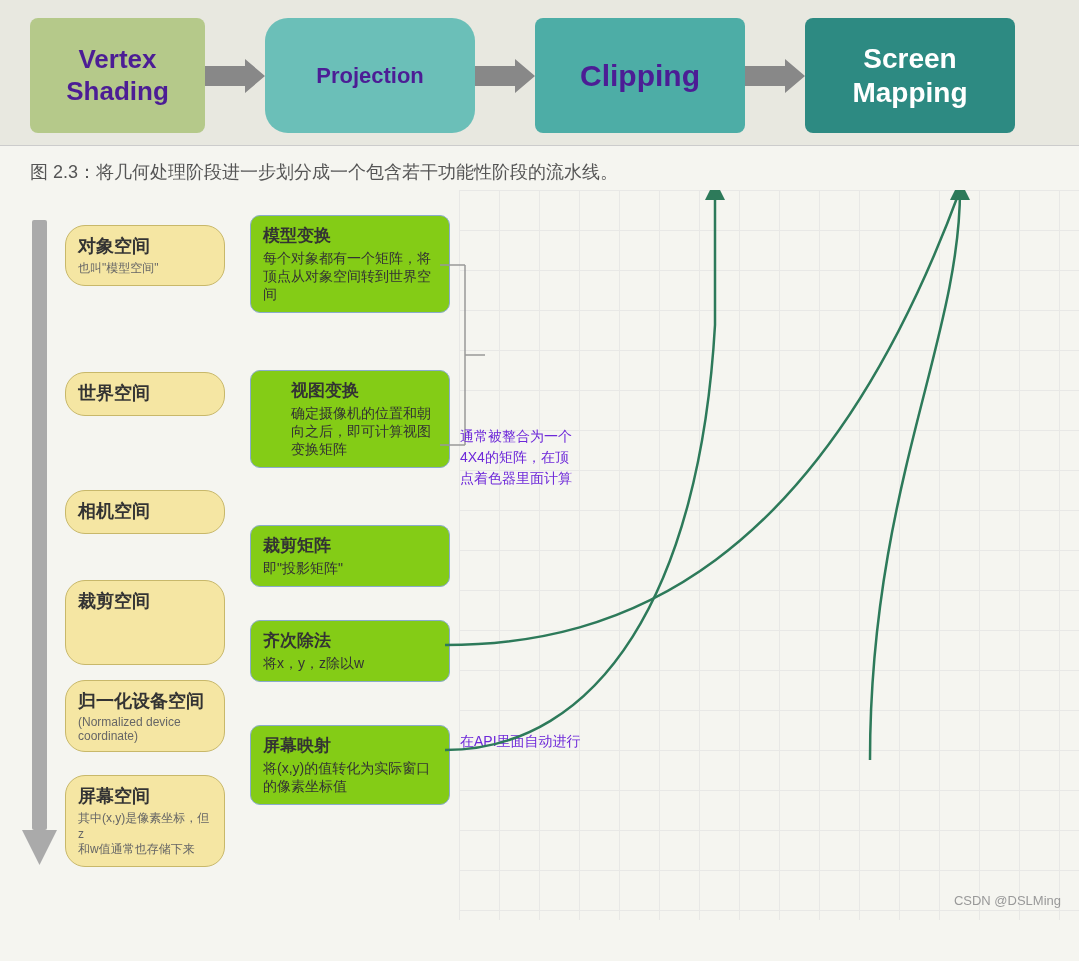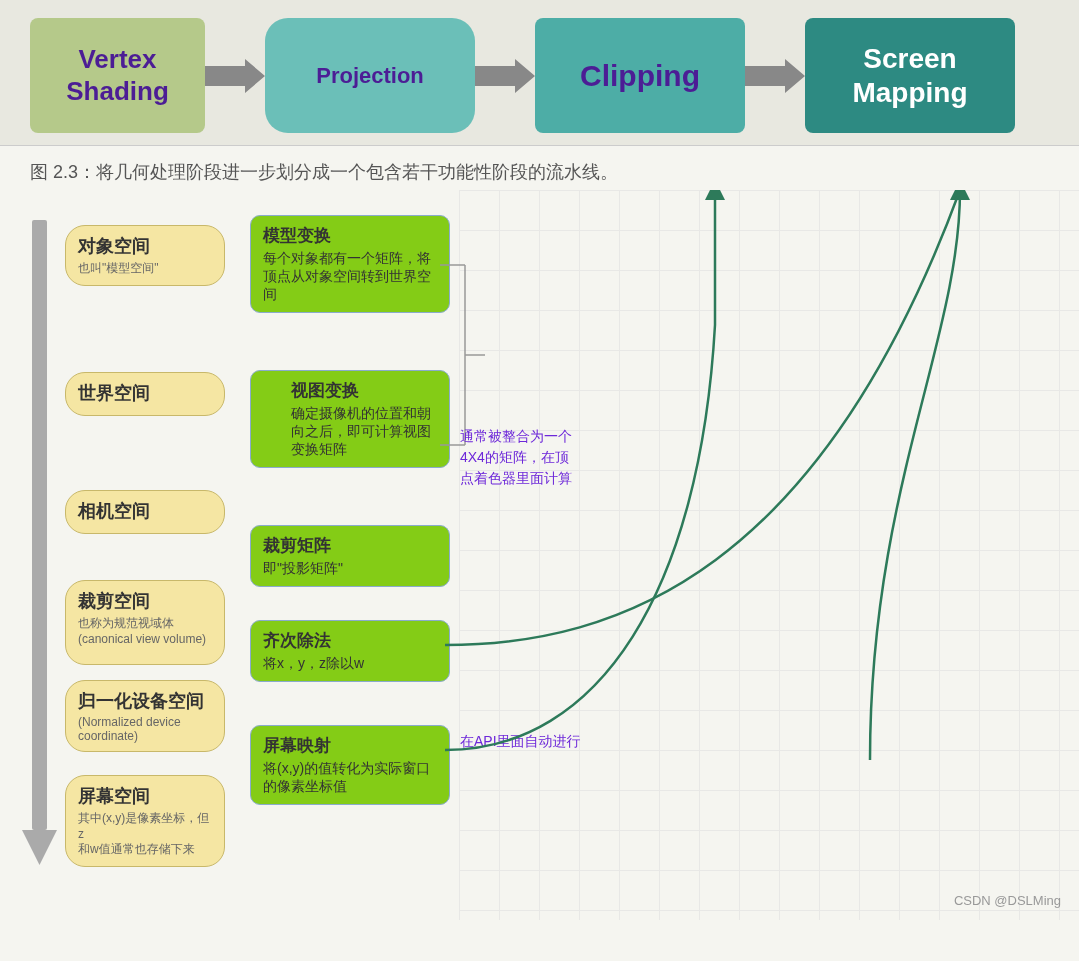--- a/index.html
+++ b/index.html
@@ -257,22 +257,20 @@
   <div class="space-box" style="left:65px; top:175px;margin-top:7px;">
     <div class="title">世界空间</div>
   </div>
 
   <div class="space-box" style="left:65px; top:300px;">
     <div class="title">相机空间</div>
   </div>
 
   <div class="space-box" style="left:65px; top:390px; min-height:85px;">
     <div class="title">裁剪空间</div>
-    <div class="subtitle" style="white-space:pre-line;">也称为规范视域体
-(canonical view volume)</div>
   </div>
 
   <div class="space-box" style="left:65px; top:490px; min-height:70px;">
     <div class="title">归一化设备空间</div>
     <div class="subtitle" style="white-space:pre-line;">(Normalized device
 coordinate)</div>
   </div>
 
   <div class="space-box" style="left:65px; top:585px; min-height:75px;">
     <div class="title">屏幕空间</div>

